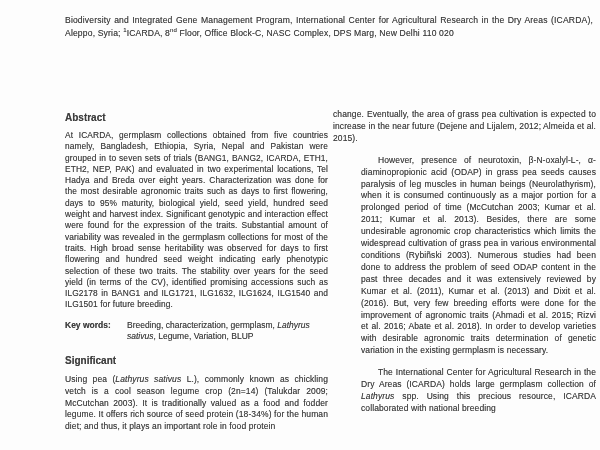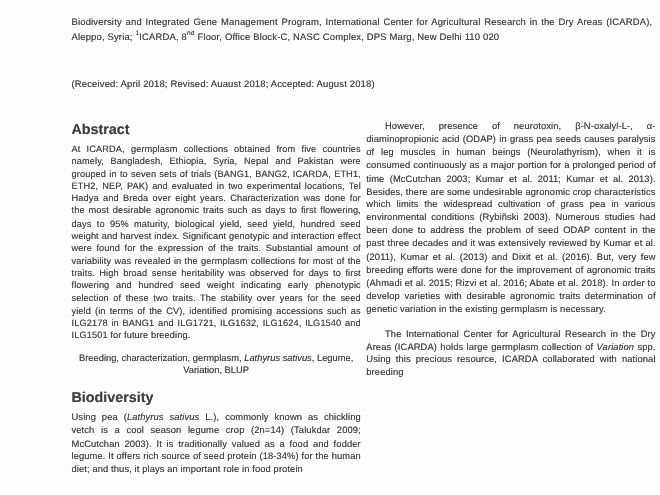--- a/index.html
+++ b/index.html
@@ -34,70 +34,71 @@
   .col-left {
     position: absolute;
     left: 65px; top: 112px; width: 263px;
   }
   .col-right {
     position: absolute;
     left: 333px; top: 109px; width: 263px;
   }
   .heading {
     font-weight: bold;
-    font-size: 13px;
+    font-size: 10px;
     line-height: 11px;
   }
   .abstract-body {
     margin-top: 7px;
     font-weight: normal;
     font-size: 8.4px;
     line-height: 11.3px;
     text-align: justify;
     letter-spacing: 0.1px;
   }
   .keywords {
     margin-top: 9px;
     display: flex;
     font-size: 8.5px;
     line-height: 11.5px;
   }
   .keywords .kw-label { font-weight: bold; width: 62px; flex: 0 0 62px; }
-  .keywords .kw-list { flex: 1; text-align: center; }
+  .keywords .kw-list { flex: 1; }
   .intro-heading { margin-top: 12px; }
   .body-par {
     font-size: 8.5px;
     line-height: 11.9px;
     text-align: justify;
     letter-spacing: 0.1px;
   }
   .col-left .body-par { margin-top: 8px; }
-  .col-right .body-par + .body-par { margin-top: 10px; }
+  .col-right .body-par + .body-par { margin-top: 10px; margin-left: 28px; }
   .indented { text-indent: 17px; }
   .ital { font-style: italic; }
 </style>
 </head>
 <body>
 
 <div class="page">
 
   <p class="affiliation"><span>Biodiversity and Integrated Gene Management Program, International Center for Agricultural Research in the Dry Areas (ICARDA), Aleppo, Syria; </span><sup>1</sup><span>ICARDA, 8</span><sup>nd</sup><span> Floor, Office Block-C, NASC Complex, DPS Marg, New Delhi 110 020</span></p>
 
-  <p class="dates">(Received: April 2018; Revised: Auaust 2018; Accepted: August 2018)</p>
 
   <div class="col-left">
     <div class="heading">Abstract</div>
     <p class="abstract-body">At ICARDA, germplasm collections obtained from five countries namely, Bangladesh, Ethiopia, Syria, Nepal and Pakistan were grouped in to seven sets of trials (BANG1, BANG2, ICARDA, ETH1, ETH2, NEP, PAK) and evaluated in two experimental locations, Tel Hadya and Breda over eight years. Characterization was done for the most desirable agronomic traits such as days to first flowering, days to 95% maturity, biological yield, seed yield, hundred seed weight and harvest index. Significant genotypic and interaction effect were found for the expression of the traits. Substantial amount of variability was revealed in the germplasm collections for most of the traits. High broad sense heritability was observed for days to first flowering and hundred seed weight indicating early phenotypic selection of these two traits. The stability over years for the seed yield (in terms of the CV), identified promising accessions such as ILG2178 in BANG1 and ILG1721, ILG1632, ILG1624, ILG1540 and ILG1501 for future breeding.</p>
 
     <div class="keywords">
+      <div class="kw-label">Key words:</div>
       <div class="kw-list"><span>Breeding, characterization, germplasm, </span><span class="ital">Lathyrus sativus</span><span>, Legume, Variation, BLUP</span></div>
     </div>
 
-    <div class="heading intro-heading">Biodiversity</div>
+    <div class="heading intro-heading">Significant</div>
     <p class="body-par"><span>Using pea (</span><span class="ital">Lathyrus sativus</span><span> L.), commonly known as chickling vetch is a cool season legume crop (2n=14) (Talukdar 2009; McCutchan 2003). It is traditionally valued as a food and fodder legume. It offers rich source of seed  protein  (18-34%) for the human diet; and thus, it plays an important role in food protein</span></p>
   </div>
 
   <div class="col-right">
+    <p class="body-par">change. Eventually, the area of grass pea cultivation is expected to increase in the near future (Dejene and Lijalem, 2012; Almeida et al. 2015).</p>
     <p class="body-par indented">However, presence of neurotoxin, β-N-oxalyl-L-, α-diaminopropionic acid (ODAP)  in grass pea seeds causes paralysis of leg muscles in human beings (Neurolathyrism),  when it is consumed continuously as a major portion for a prolonged period of time (McCutchan 2003; Kumar et al. 2011; Kumar et al. 2013). Besides, there are some undesirable agronomic crop characteristics which limits the widespread cultivation of grass pea in various environmental conditions (Rybiñski 2003). Numerous studies had been done to address the problem of seed ODAP content in the past three decades and it was extensively reviewed by Kumar et al. (2011), Kumar et al. (2013) and Dixit et al. (2016). But, very few breeding efforts were done for the improvement of agronomic traits (Ahmadi et al. 2015; Rizvi et al. 2016; Abate et al. 2018). In order to develop varieties with desirable agronomic traits determination of genetic variation in the existing germplasm is necessary.</p>
-    <p class="body-par indented"><span>The International Center for Agricultural Research in the Dry Areas (ICARDA) holds large germplasm collection of </span><span class="ital">Variation</span><span> spp. Using this precious resource, ICARDA collaborated with national breeding</span></p>
+    <p class="body-par indented"><span>The International Center for Agricultural Research in the Dry Areas (ICARDA) holds large germplasm collection of </span><span class="ital">Lathyrus</span><span> spp. Using this precious resource, ICARDA collaborated with national breeding</span></p>
   </div>
 
 </div>
 
 </body></html>

